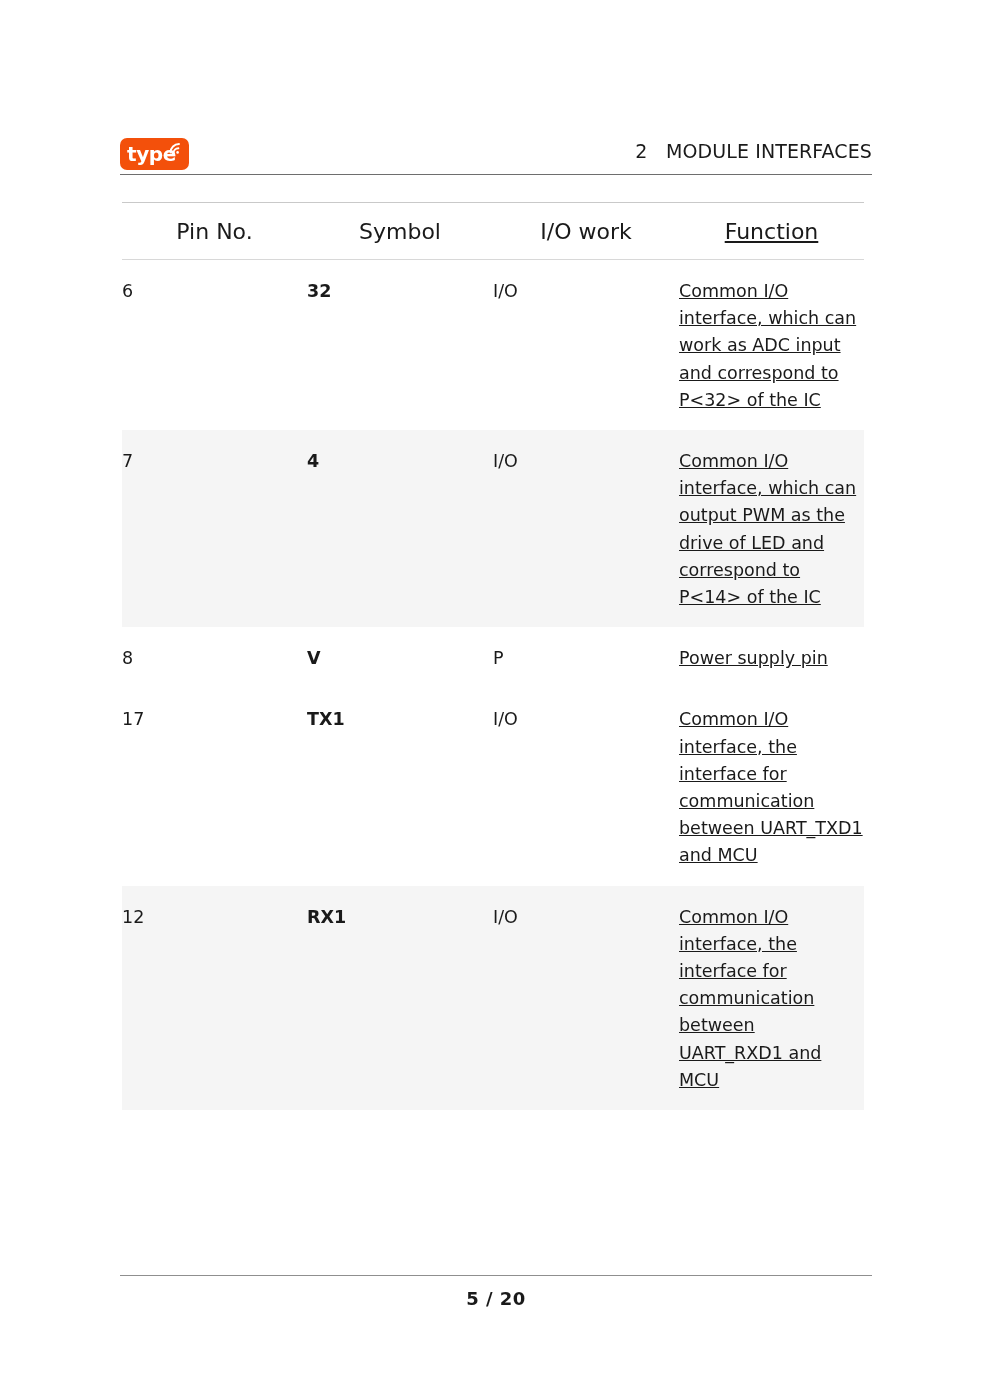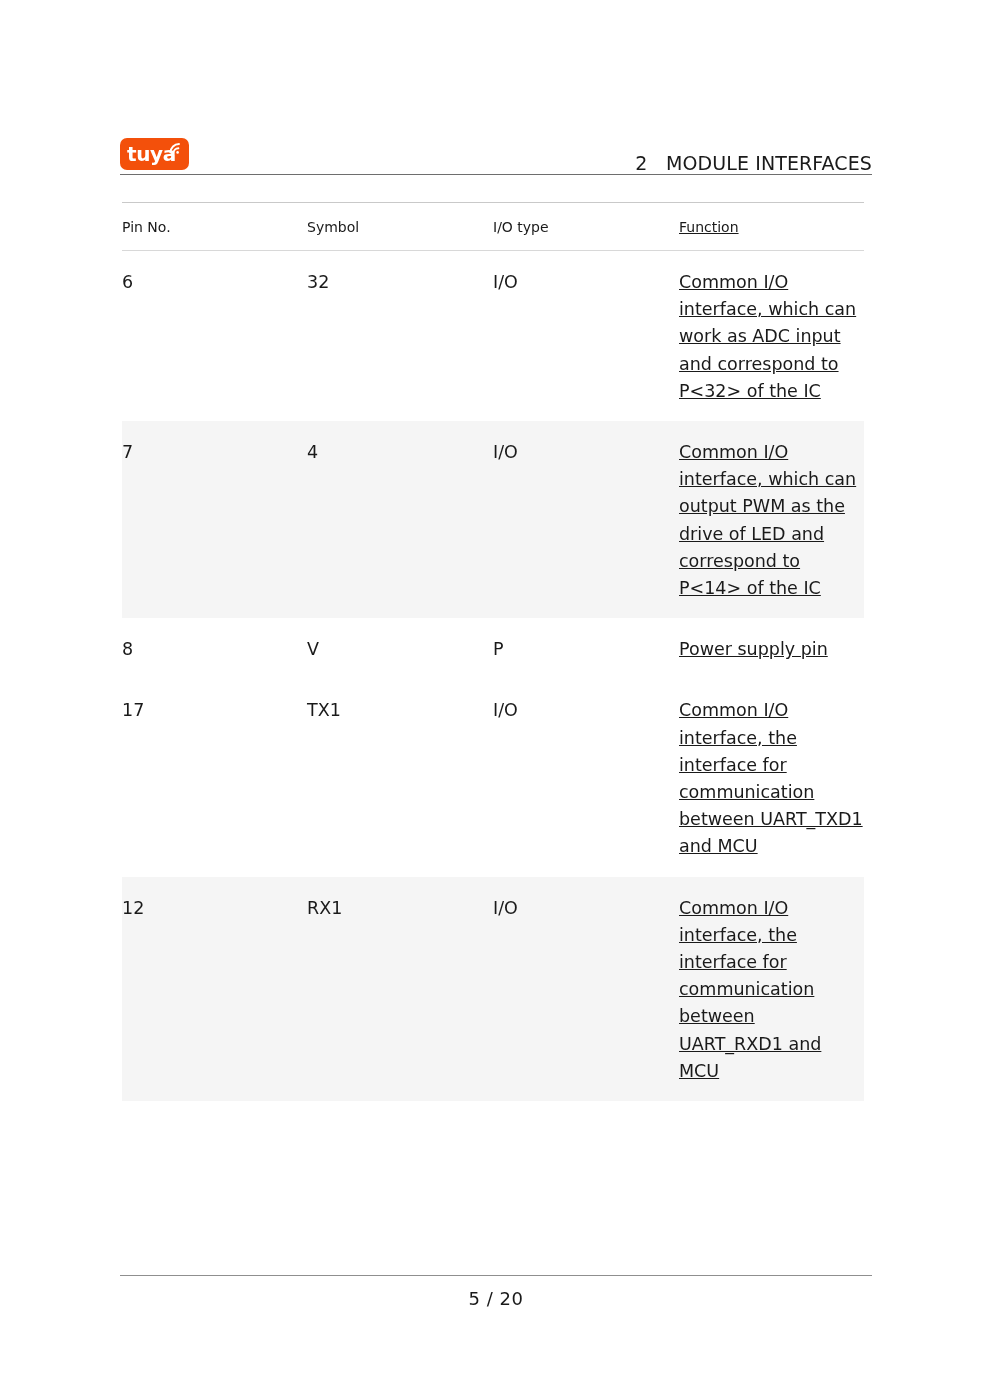--- a/index.html
+++ b/index.html
@@ -63,41 +63,41 @@
     top: 3px;
     width: 15px;
     height: 13px;
   }
 
   .header-title {
     font-size: 19px;
     font-weight: 400;
     color: #1a1a1a;
     letter-spacing: 0.1px;
-    margin-bottom: 0;
+    margin-bottom: 12px;
     white-space: pre;
   }
 
   
   .table-wrap {
     position: absolute;
     left: 122px;
     top: 202px;
     width: 742px;
   }
   table.pintable {
     border-collapse: collapse;
     width: 742px;
     table-layout: fixed;
   }
   table.pintable thead th {
     font-weight: 400;
-    font-size: 14px;
-    color: #1a1a1a;
-    text-align: left;
+    font-size: 22px;
+    color: #1a1a1a;
+    text-align: center;
     padding: 16px 0 15px 0;
     border-top: 1.1px solid #c9c9c9;
     border-bottom: 1.1px solid #d8d8d8;
     vertical-align: top;
   }
   table.pintable tbody td {
     font-size: 17.5px;
     color: #1a1a1a;
     text-align: left;
     vertical-align: top;
@@ -109,50 +109,51 @@
   }
 
   
   col.c-pin  { width: 185px; }
   col.c-sym  { width: 186px; }
   col.c-io   { width: 186px; }
   col.c-fn   { width: 185px; }
 
   td.fn, th.fn { padding-right: 18px; text-decoration: underline; }
   td.pin, th.pin { padding-left: 11px; }
-  td.sym, th.sym { padding-left: 10px; }
+  td.sym, th.sym { padding-left: 10px; font-weight: bold; }
   td.io,  th.io  { padding-left: 10px; }
   td.fn, th.fn   { padding-left: 10px; }
 
   
   .footer {
     position: absolute;
     left: 120px;
     top: 1275px;
     width: 752px;
     border-top: 1.4px solid #8f8f8f;
     text-align: center;
   }
   .footer-num {
     display: inline-block;
     padding-top: 12px;
     font-size: 18px;
     color: #1a1a1a;
     letter-spacing: 0.5px;
+    font-weight: bold;
   }
 </style>
 </head>
 <body>
 
 <div class="page">
 
   <div class="header">
 
     <div class="logo">
-      <span class="logo-word">tuya</span>
+      <span class="logo-word">type</span>
       <svg class="logo-arc" viewBox="0 0 15 13">
         <path d="M1.5 11.5 A 8.5 8.5 0 0 1 10 3" fill="none" stroke="#ffffff" stroke-width="1.9" stroke-linecap="round"></path>
         <path d="M4.5 12 A 5 5 0 0 1 9.4 7.2" fill="none" stroke="#ffffff" stroke-width="1.9" stroke-linecap="round"></path>
         <circle cx="8.6" cy="11.4" r="1.3" fill="#ffffff"></circle>
       </svg>
     </div>
 
     <div class="header-title">2   MODULE INTERFACES</div>
   </div>
 
@@ -161,21 +162,21 @@
       <colgroup>
         <col class="c-pin">
           <col class="c-sym">
           <col class="c-io">
           <col class="c-fn">
       </colgroup>
       <thead>
         <tr>
           <th class="pin">Pin No.</th>
           <th class="sym">Symbol</th>
-          <th class="io">I/O type</th>
+          <th class="io">I/O work</th>
           <th class="fn">Function</th>
         </tr>
       </thead>
       <tbody>
         <tr>
           <td class="pin">6</td>
           <td class="sym">32</td>
           <td class="io">I/O</td>
           <td class="fn">Common I/O interface, which can work as ADC input and correspond to P&lt;32&gt; of the IC</td>
         </tr>

